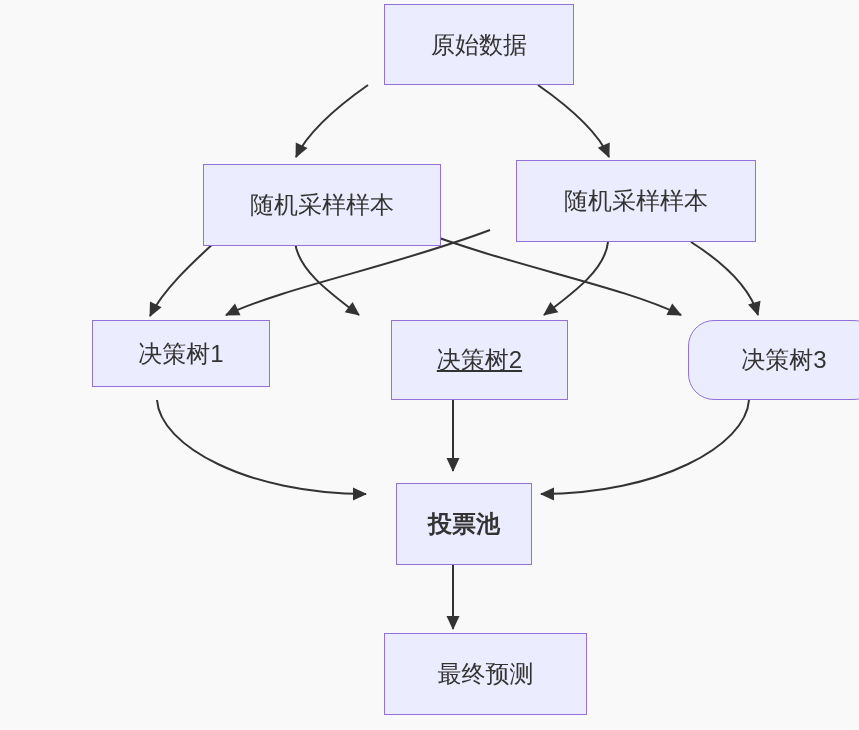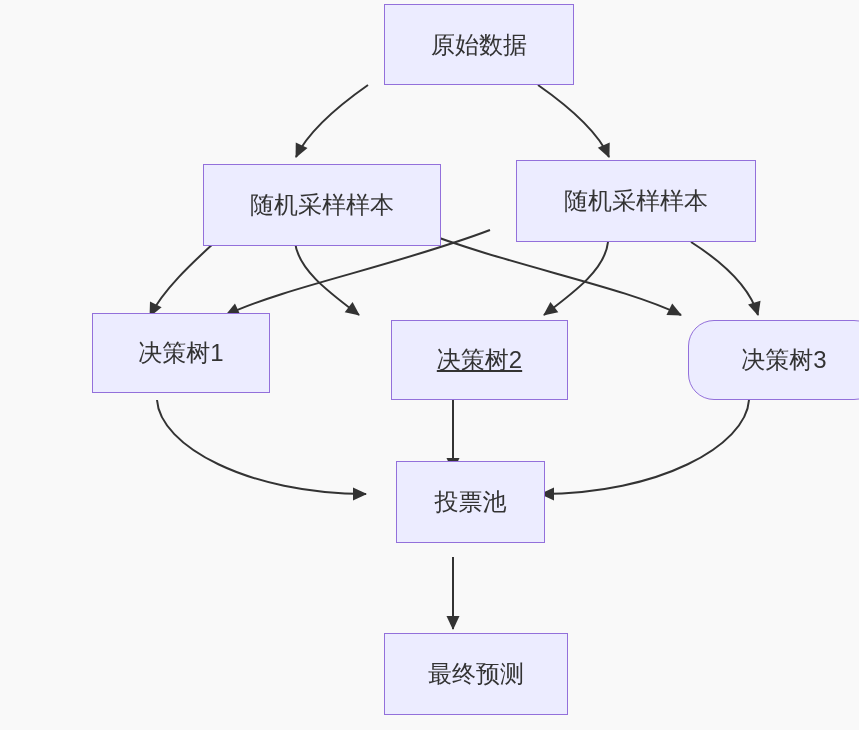--- a/index.html
+++ b/index.html
@@ -37,25 +37,25 @@
     justify-content: center;
     color: #333333;
     font-size: 24px;
     white-space: nowrap;
     margin-left: 26px;
   }
   
   .n-a { left: 358px; top:   4px; width: 190px; height: 81px; }
   .n-b { left: 177px; top: 164px; width: 238px; height: 82px; }
   .n-c { left: 490px; top: 160px; width: 240px; height: 82px; }
-  .n-d { left:  66px; top: 313px; width: 178px; height: 80px; }
+  .n-d { left:  66px; top: 320px; width: 178px; height: 67px; }
   .n-e { left: 365px; top: 320px; width: 177px; height: 80px; text-decoration: underline; }
   .n-f { left: 662px; top: 320px; width: 192px; height: 80px; border-radius: 26px; }
-  .n-g { left: 370px; top: 461px; width: 149px; height: 82px; }
-  .n-h { left: 358px; top: 633px; width: 184px; height: 82px; }
+  .n-g { left: 370px; top: 483px; width: 136px; height: 82px; font-weight: bold; }
+  .n-h { left: 358px; top: 633px; width: 203px; height: 82px; }
 </style>
 </head>
 <body>
 
 <div id="canvas">
 
   <svg id="edge-layer" viewBox="0 0 859 730" xmlns="http://www.w3.org/2000/svg">
     <defs>
       <marker id="arrow" markerUnits="userSpaceOnUse" markerWidth="16" markerHeight="14" viewBox="0 0 16 14" refX="14" refY="7" orient="auto">
         <path d="M1,0.5 L15,7 L1,13.5 Z" fill="#333333"></path>

